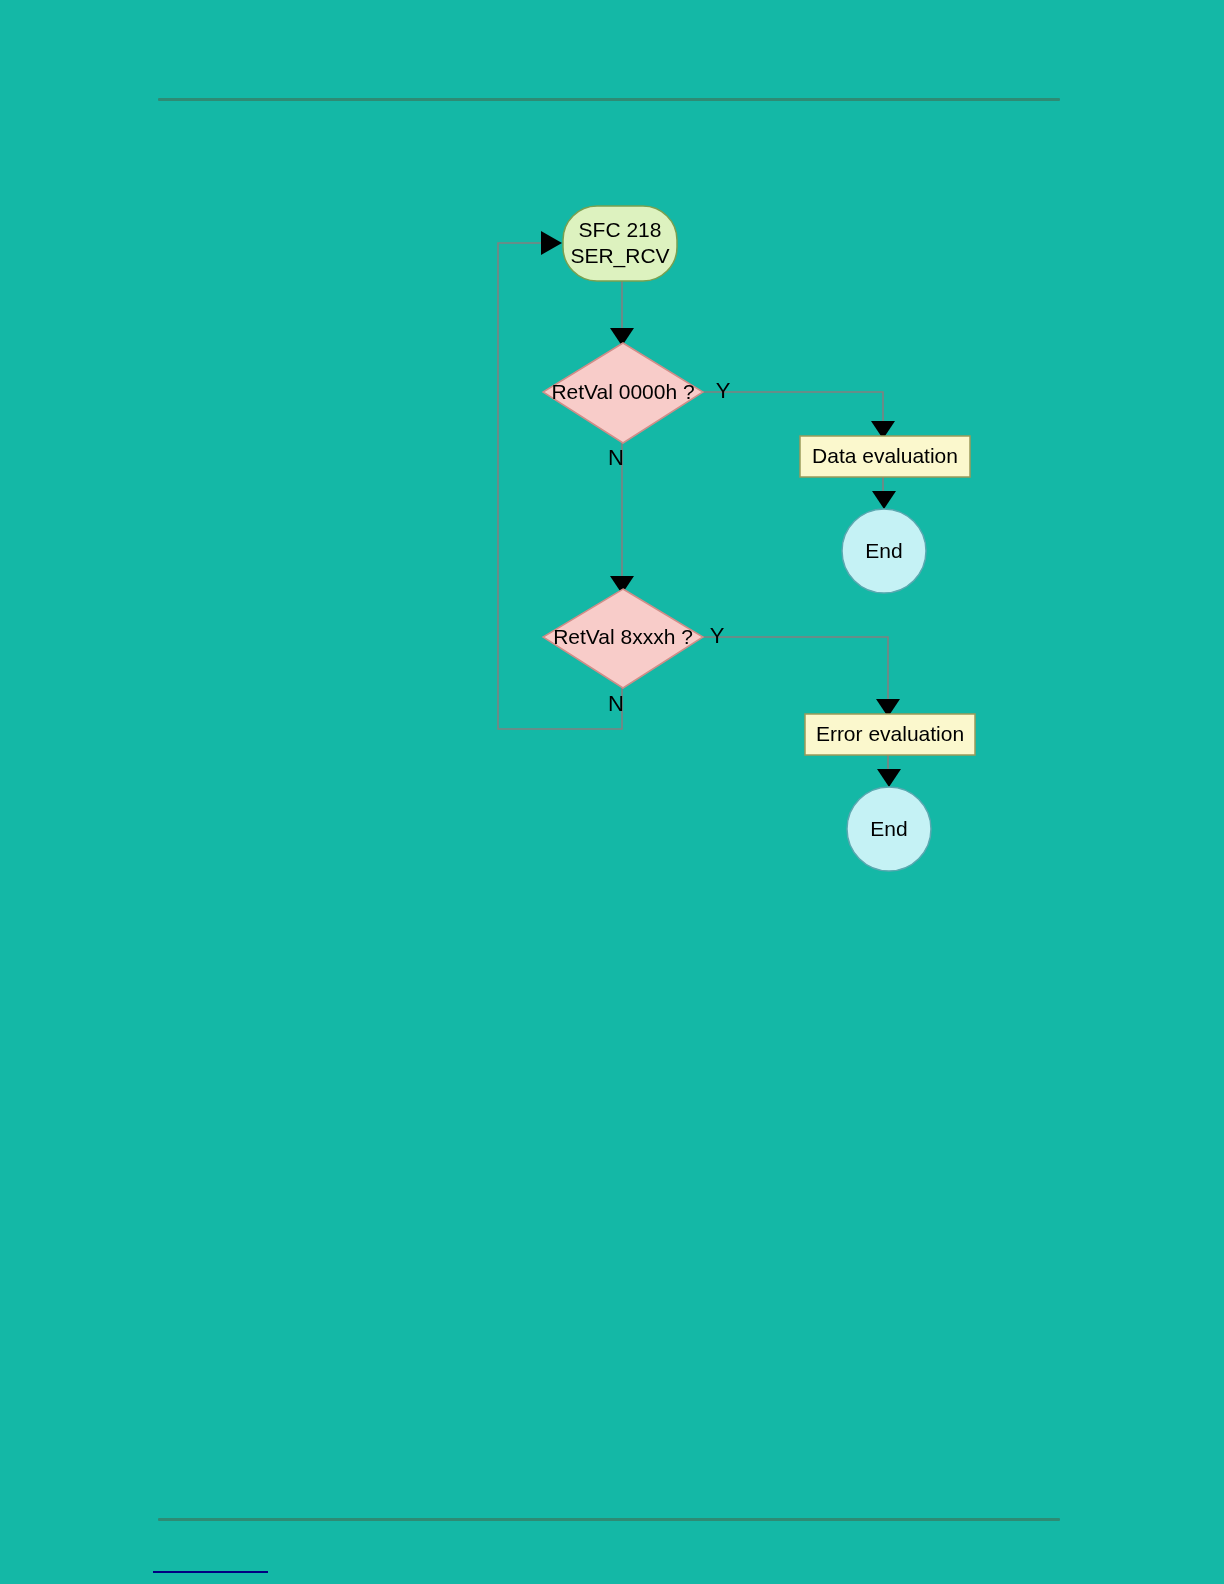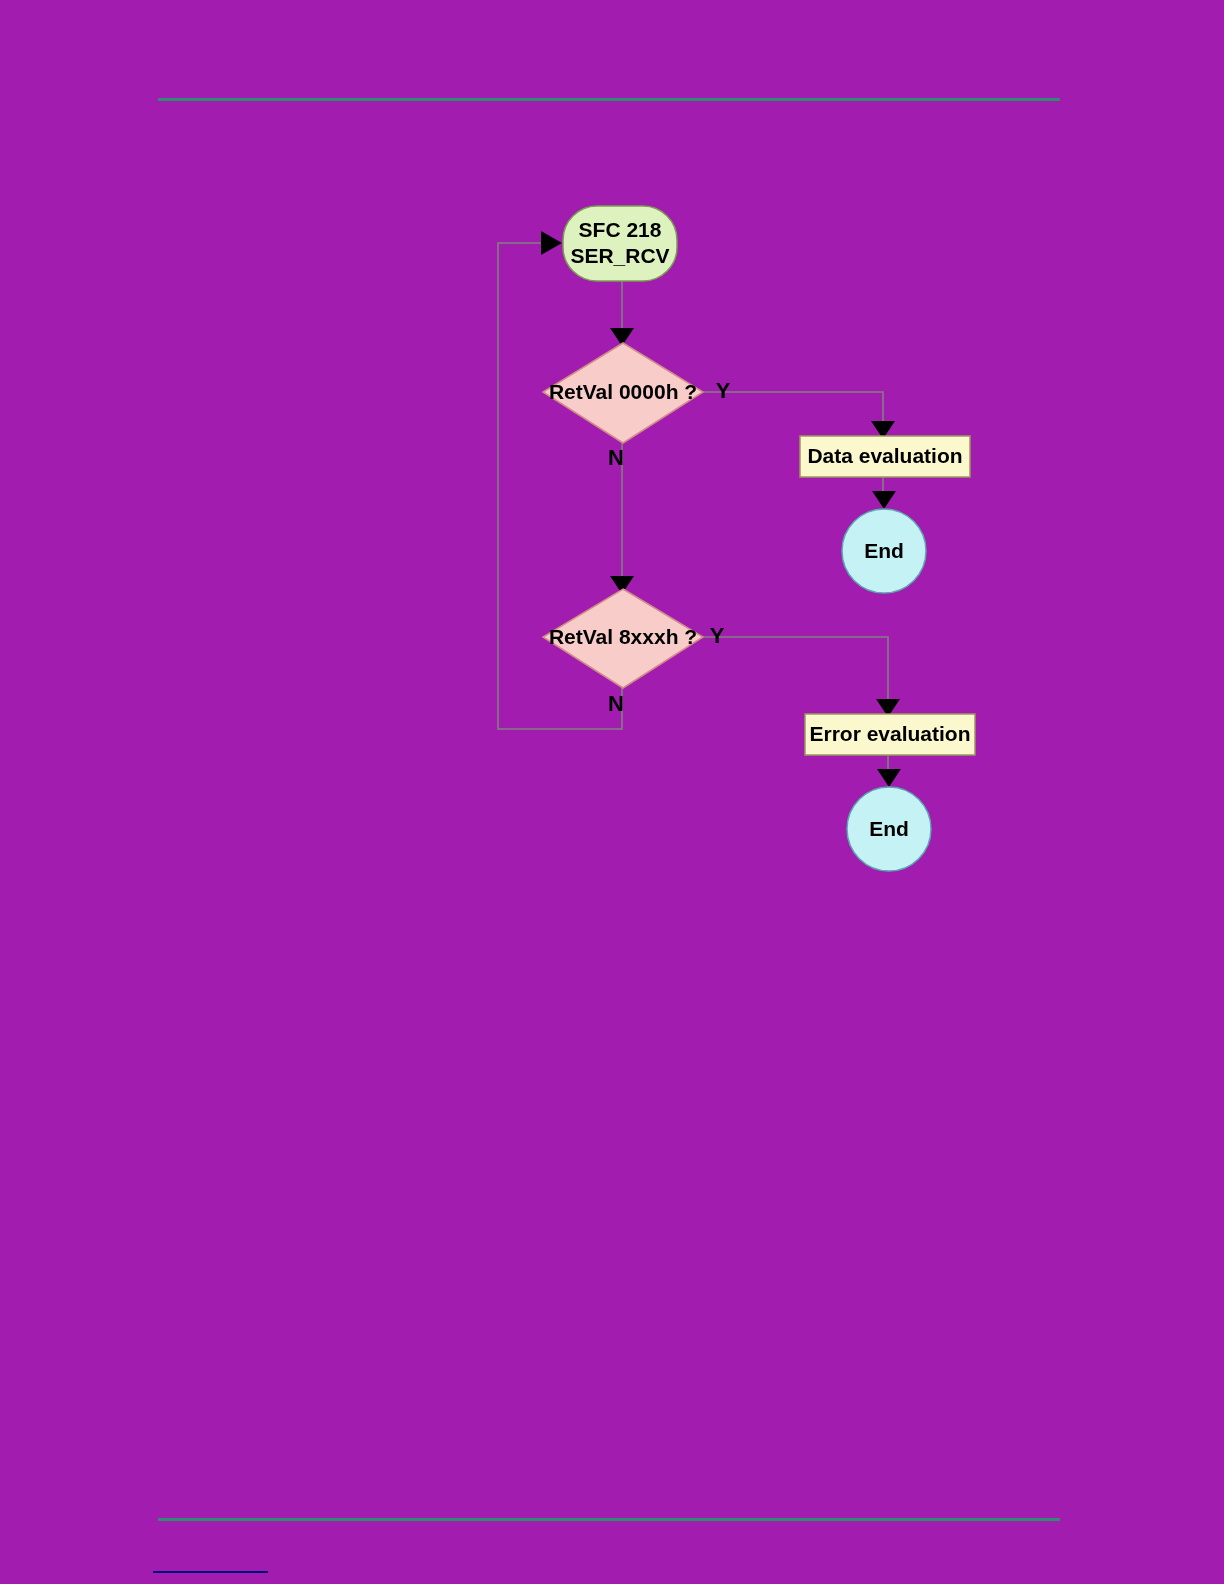--- a/index.html
+++ b/index.html
@@ -10,22 +10,21 @@
   body {
     width: 1224px;
     height: 1584px;
     position: relative;
     font-family: "Liberation Sans", sans-serif;
     overflow: hidden;
   }
   .page {
     position: absolute;
     inset: 0;
-    background: #a21caf;
-    font-weight: bold;
+    background: #14b8a6;
   }
   .rule {
     position: absolute;
     height: 3px;
     border-radius: 1px;
   }
   #header-rule {
     left: 158px;
     top: 98px;
     width: 902px;

